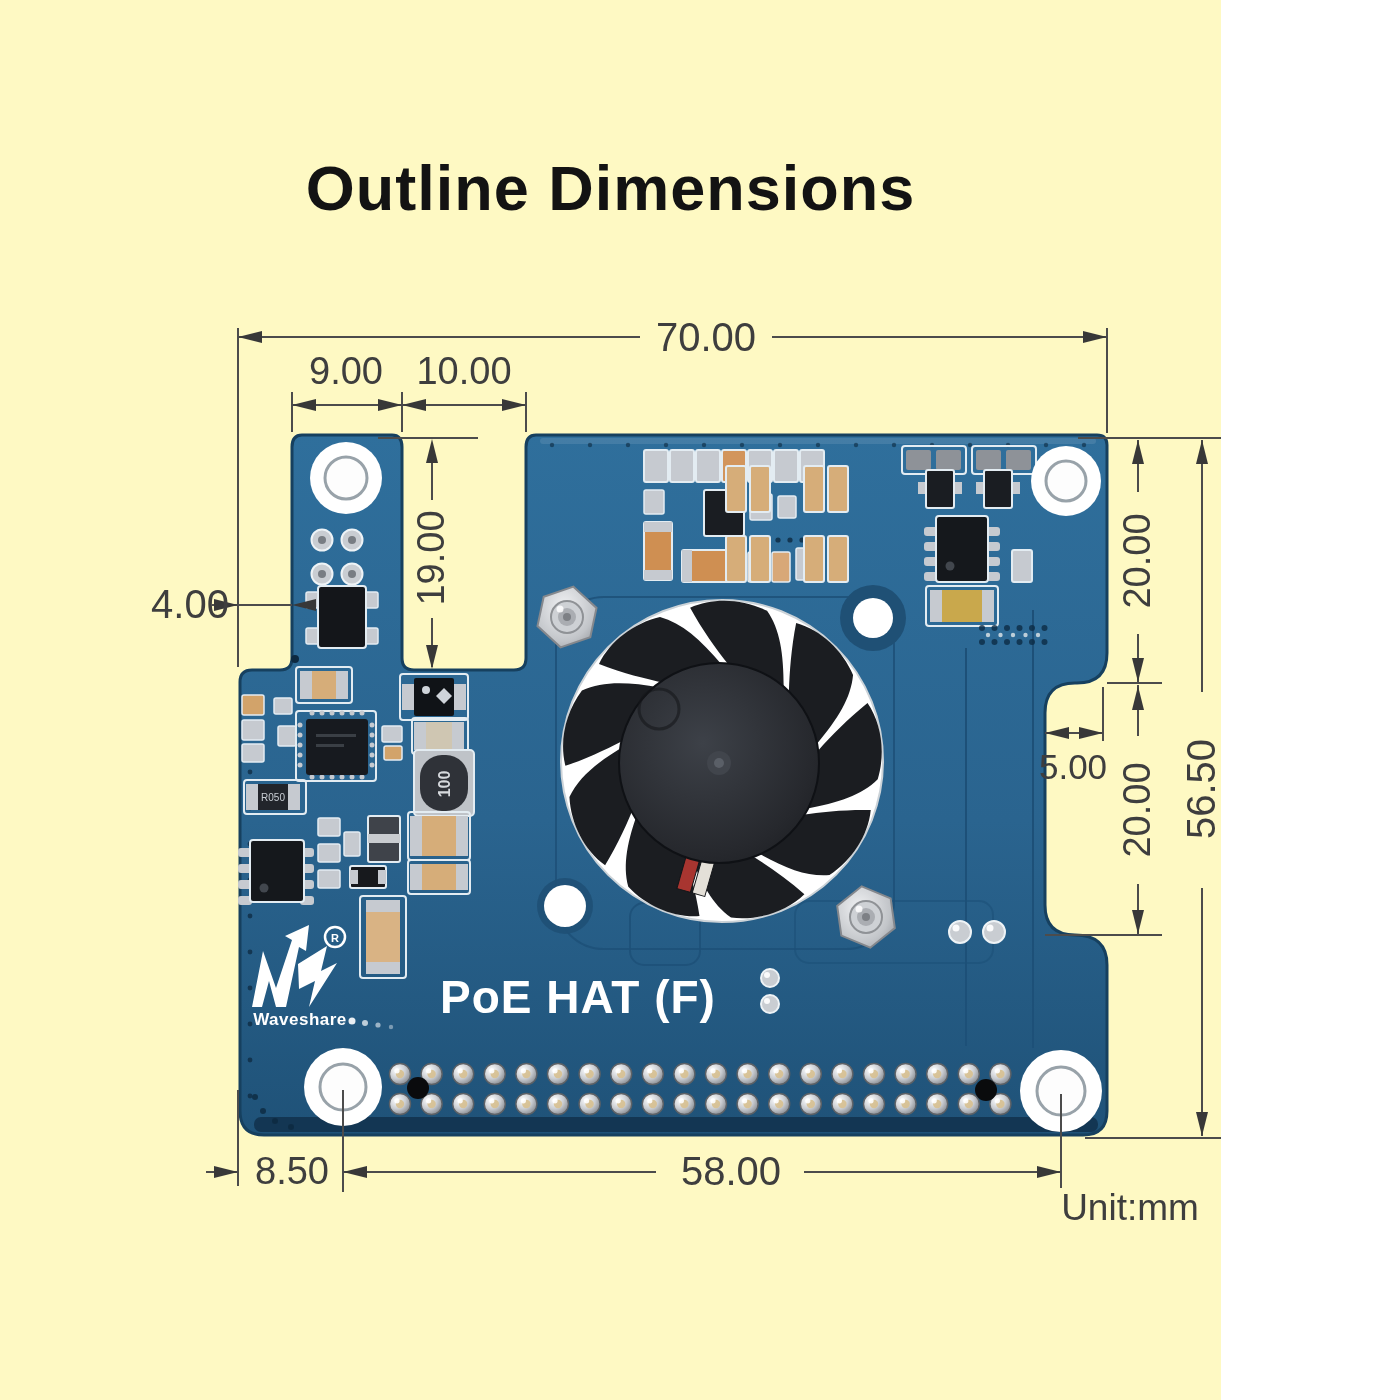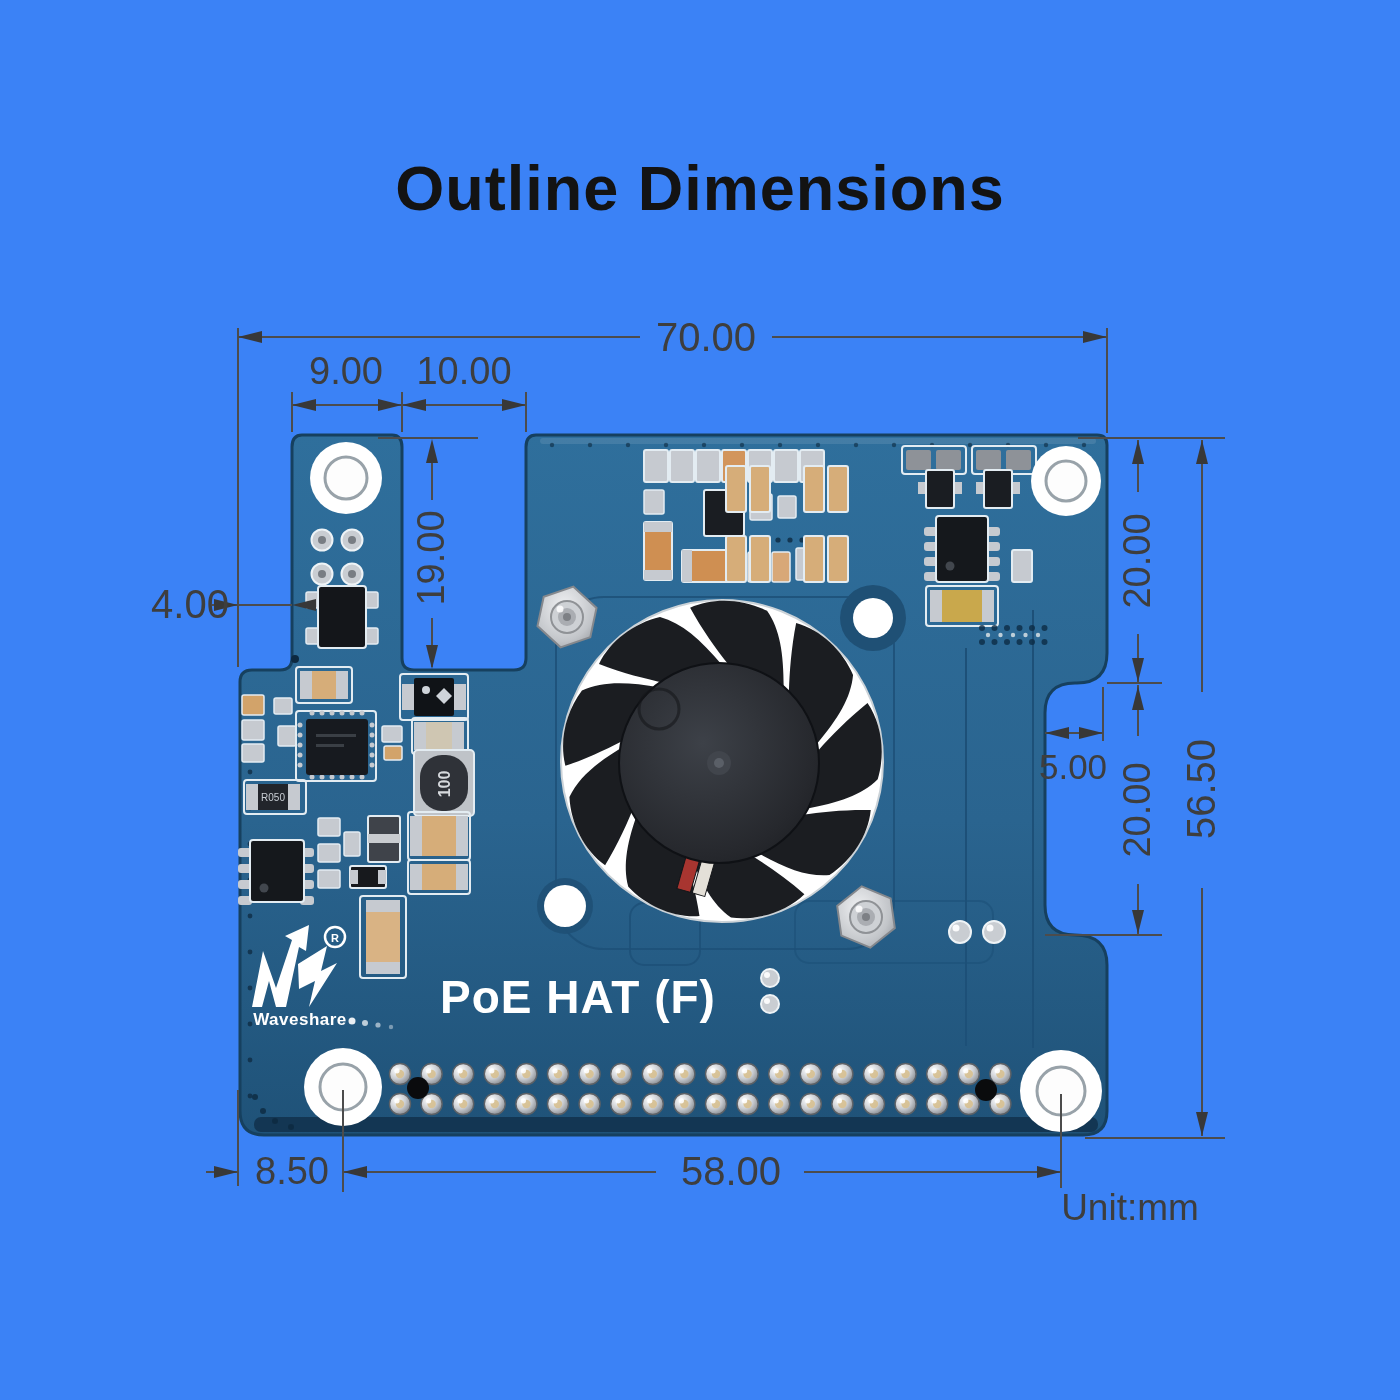--- a/index.html
+++ b/index.html
@@ -1,16 +1,16 @@
 <!DOCTYPE html>
 <html><head>
 <meta charset="utf-8">
 <style>
   html,body{margin:0;padding:0;background:#ffffff;}
-  .page{position:relative;width:1400px;height:1400px;background:#3b82f6;overflow:hidden;
+  .page{position:relative;width:1221px;height:1400px;background:#fef9c3;overflow:hidden;
         font-family:"Liberation Sans",sans-serif;text-decoration:underline;}
   .title{position:absolute;top:152px;left:0;width:100%;text-align:center;margin:0;
          font-size:63px;font-weight:700;color:#131313;letter-spacing:1px;
          font-family:"Liberation Sans",sans-serif;}
   svg{position:absolute;left:0;top:0;}
   text{font-family:"Liberation Sans",sans-serif;}
 </style>
 </head>
 <body>
 

